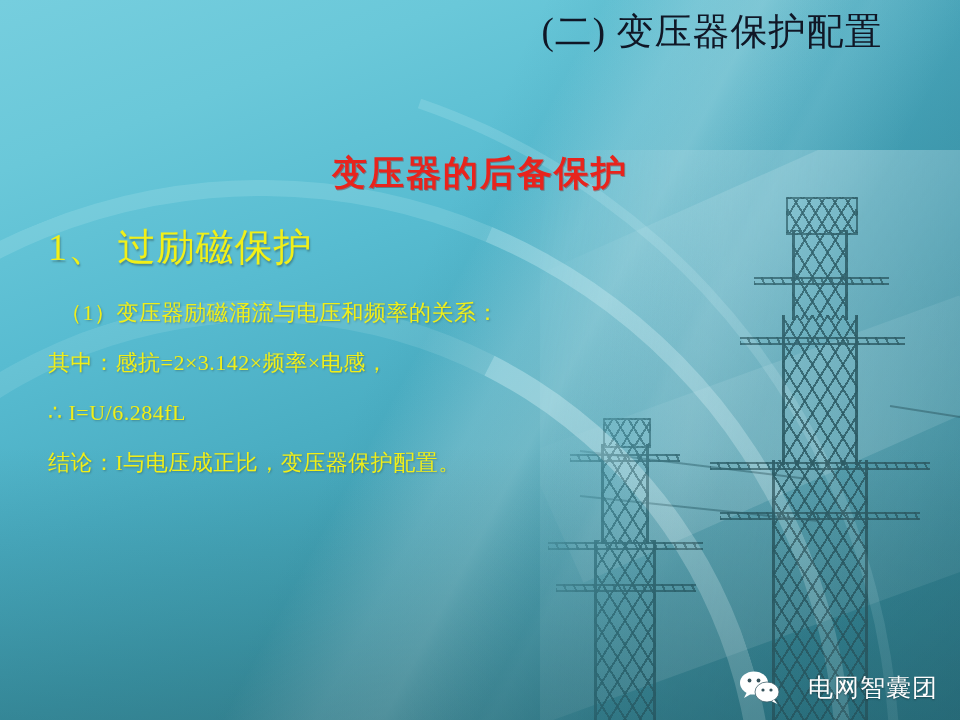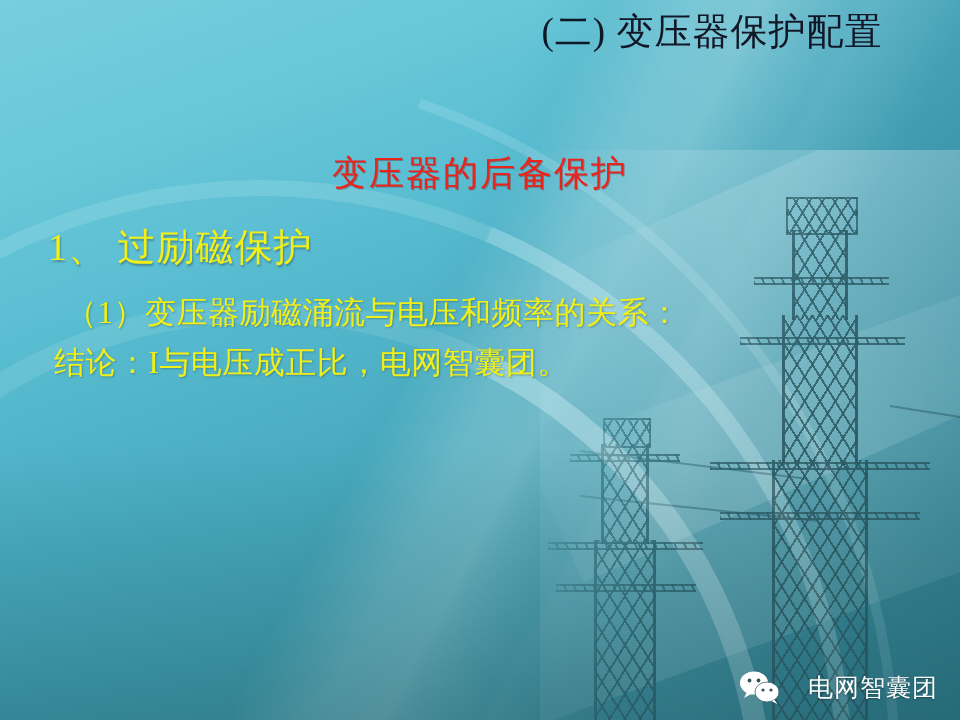--- a/index.html
+++ b/index.html
@@ -191,21 +191,21 @@
     white-space: nowrap;
   }
 
   .red-title {
     position: absolute;
     left: 0; top: 150px;
     width: 960px;
     text-align: center;
     font-size: 35px;
     color: #e8241d;
-    font-weight: normal;
+    font-weight: bold;
     letter-spacing: 2px;
     text-shadow: 1px 1px 0 rgba(120,0,0,0.35);
     white-space: nowrap;
   }
 
   .section-heading {
     position: absolute;
     left: 48px; top: 222px;
     font-size: 38px;
     color: #f2f017;
@@ -214,27 +214,26 @@
     text-shadow: 1px 2px 2px rgba(40,70,70,0.45);
     white-space: nowrap;
   }
 
   .body-lines {
     position: absolute;
     left: 48px; top: 288px;
     width: 880px;
   }
   .body-line {
-    font-size: 31px;
+    font-size: 22px;
     line-height: 50px;
     color: #f1ef18;
     letter-spacing: 0.5px;
     white-space: nowrap;
     text-shadow: 1px 1px 2px rgba(40,70,70,0.40);
-    margin-left: 6px;
   }
   .body-line.indent { padding-left: 12px; }
 
   
   .watermark {
     position: absolute;
     right: 22px; bottom: 16px;
     display: flex;
     align-items: center;
     gap: 27px;
@@ -294,21 +293,23 @@
   <div class="bg-layer bg-bottomfade"></div>
 
   <div class="deck-title">(二) 变压器保护配置</div>
 
   <div class="red-title">变压器的后备保护</div>
 
   <div class="section-heading">1、 过励磁保护</div>
 
   <div class="body-lines">
     <div class="body-line indent">（1）变压器励磁涌流与电压和频率的关系：</div>
-    <div class="body-line">结论：I与电压成正比，电网智囊团。</div>
+    <div class="body-line">其中：感抗=2×3.142×频率×电感，</div>
+    <div class="body-line">∴ I=U/6.284fL</div>
+    <div class="body-line">结论：I与电压成正比，变压器保护配置。</div>
   </div>
 
   <div class="watermark">
     <span class="wechat-icon">
       <svg viewBox="0 0 42 34" width="42" height="34" aria-hidden="true">
         <ellipse cx="15" cy="13" rx="14" ry="11.5" fill="#ffffff"></ellipse>
         <path d="M8 22 L5 28 L12 24 Z" fill="#ffffff"></path>
         <circle cx="10.5" cy="10.5" r="1.9" fill="#34515a"></circle>
         <circle cx="19.5" cy="10.5" r="1.9" fill="#34515a"></circle>
         <ellipse cx="28" cy="22" rx="12" ry="10" fill="#ffffff" stroke="#3e5f69" stroke-width="0.8"></ellipse>

